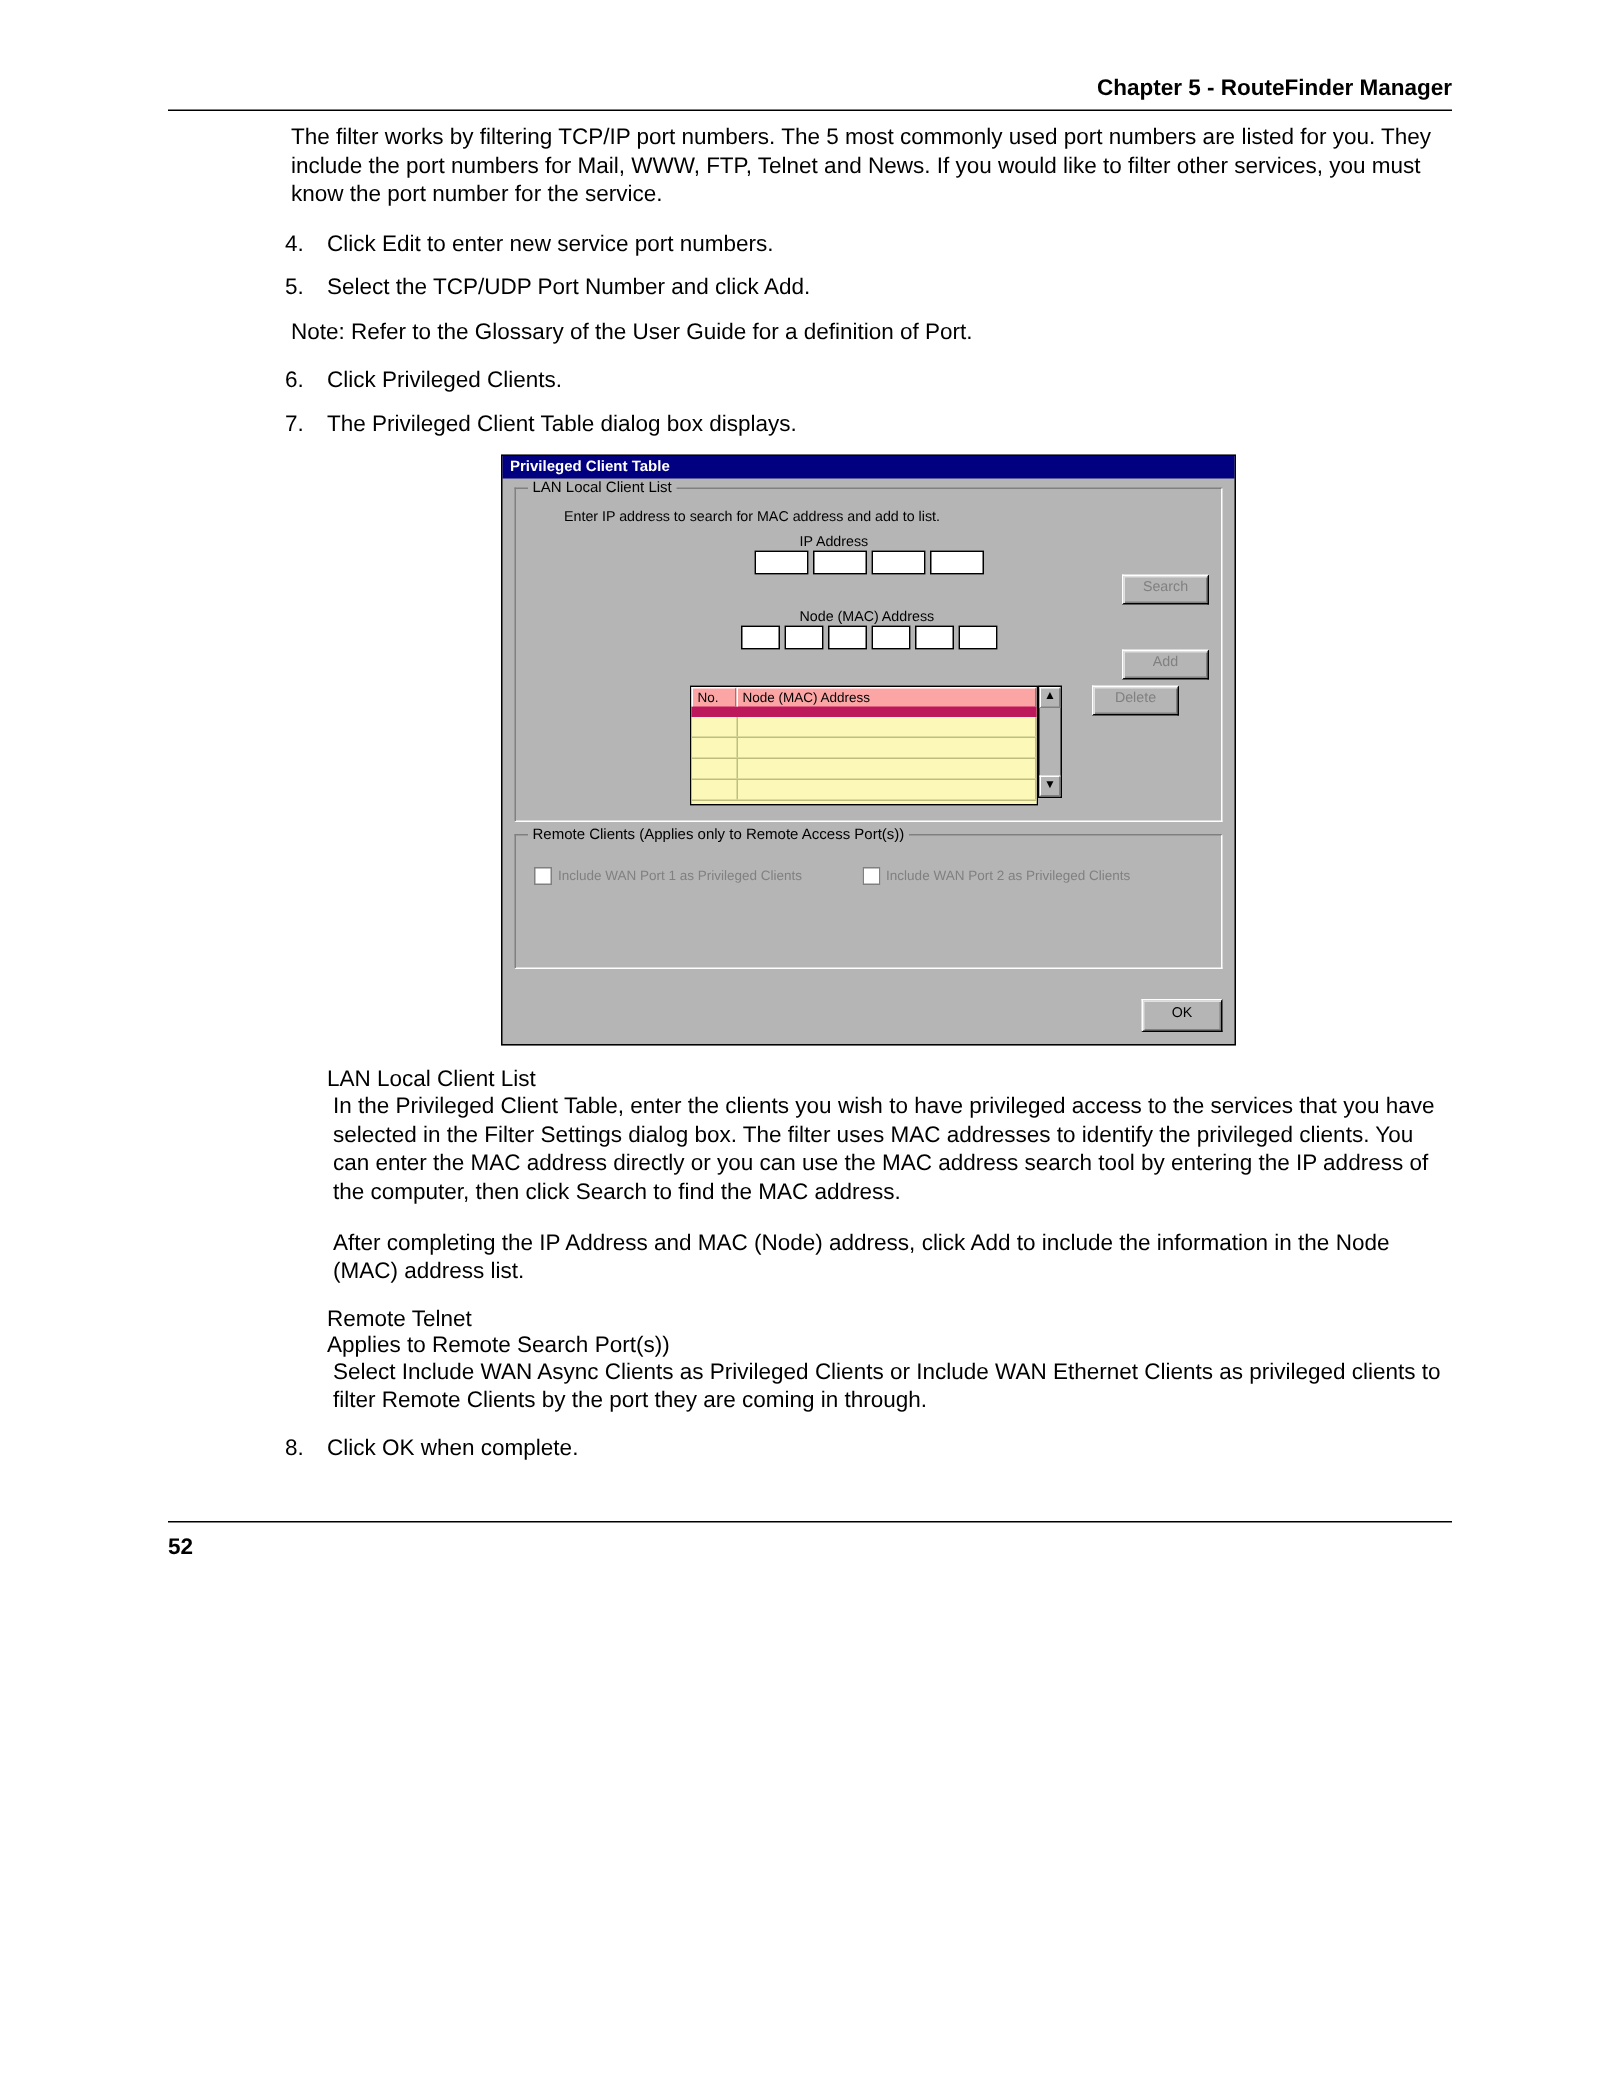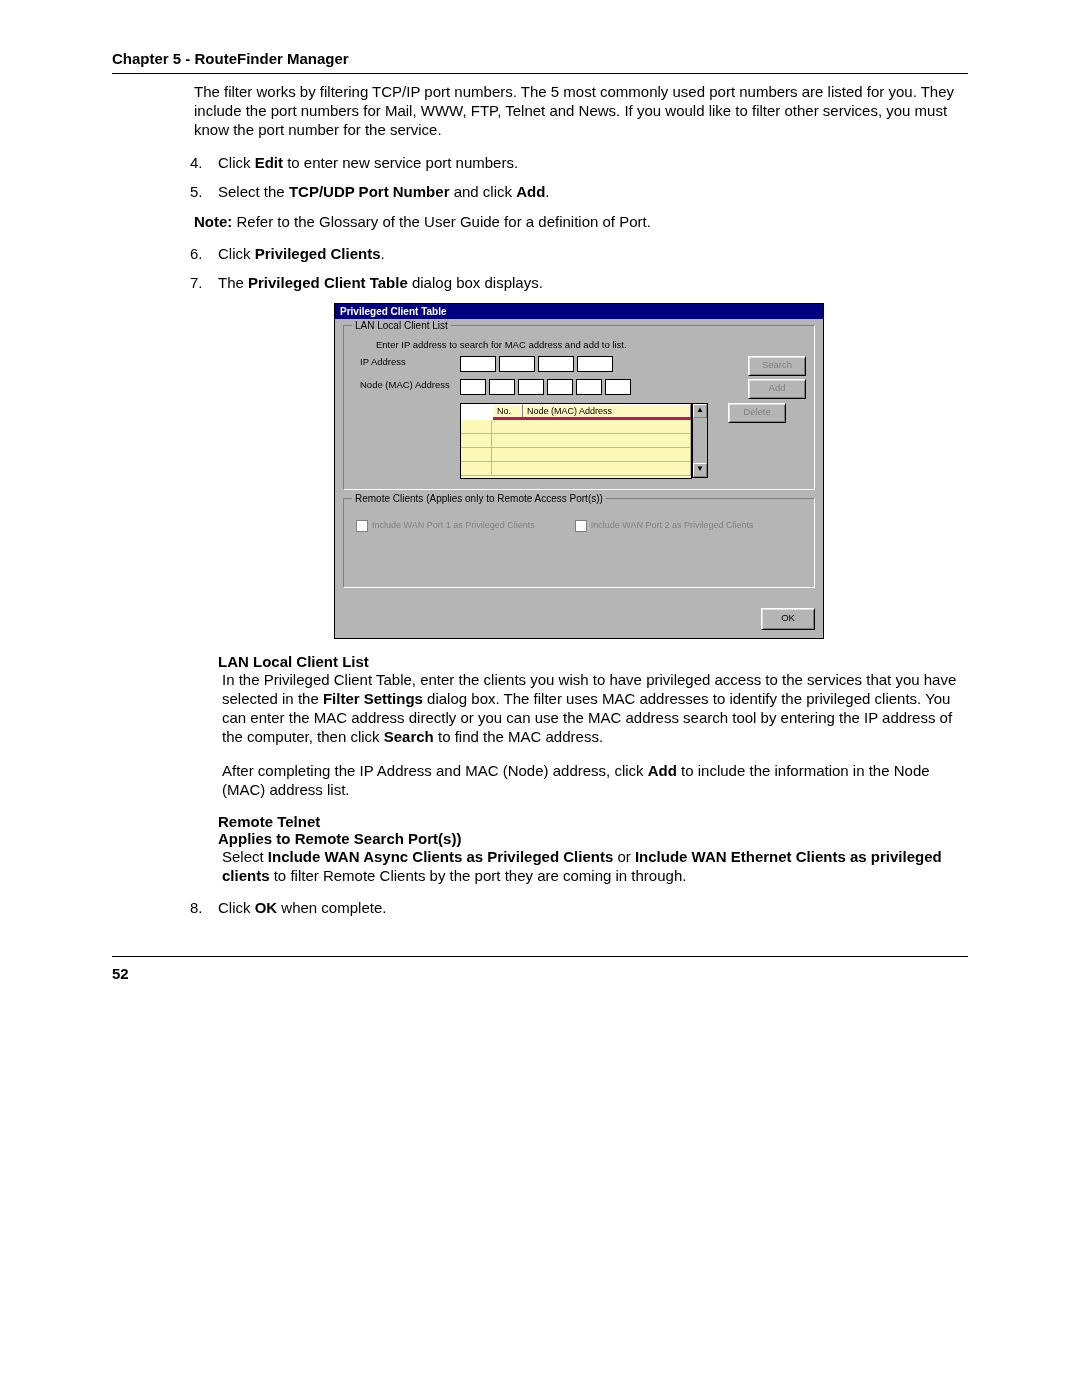--- a/index.html
+++ b/index.html
@@ -9,20 +9,21 @@
     font-family: Arial, Helvetica, sans-serif;
     font-size: 15px;
     color: #000;
     width: 1080px;
   }
   .page {
     padding: 50px 112px 50px 112px;
     box-sizing: border-box;
   }
   .header {
+    text-align: right;
     font-weight: bold;
     font-size: 15px;
     margin-bottom: 6px;
   }
   .hr-top {
     border: none;
     border-top: 1.5px solid #000;
     margin: 0 0 8px 0;
   }
   .hr-bot {
@@ -54,21 +55,21 @@
     flex: 1;
   }
   .note-indent {
     margin-left: 28px;
     margin-bottom: 12px;
   }
   .section-block {
     margin-left: 28px;
     margin-top: 14px;
   }
-  b { font-weight: bold; }
+  b { font-weight: normal; }
 
   
   .dialog-wrap {
     margin: 6px auto 14px auto;
     width: 490px;
   }
   .dialog {
     background: #b5b5b5;
     border: 1px solid #000;
     font-family: "MS Sans Serif", Tahoma, Arial, sans-serif;
@@ -102,22 +103,23 @@
     margin-bottom: -8px;
     color: #000;
   }
   .hint {
     font-size: 9.5px;
     margin: -6px 0 6px 24px;
     color: #000;
   }
   .row {
     display: flex;
-    align-items: flex-start;
+    align-items: center;
     margin: 3px 0;
+    flex-direction: column;
   }
   .lbl {
     width: 100px;
     font-size: 9.5px;
     padding-left: 8px;
   }
   .ip-box, .mac-box {
     display: flex;
     gap: 3px;
   }
@@ -148,23 +150,22 @@
     margin: 4px 0 0 108px;
     gap: 20px;
   }
   .list-table {
     border: 1px solid #000;
     background: #fff;
     width: 230px;
   }
   .list-head {
     display: flex;
-    background: #fef9c3;
-    border-bottom: 3px solid #be185d;
-    margin-left: 32px;
+    background: #fca5a5;
+    border-bottom: 7px solid #be185d;
   }
   .list-head > div {
     border-right: 1px solid #808080;
     border-top: 1px solid #fff;
     border-left: 1px solid #fff;
     font-size: 9px;
     padding: 1px 3px;
     height: 13px;
     box-sizing: border-box;
   }

